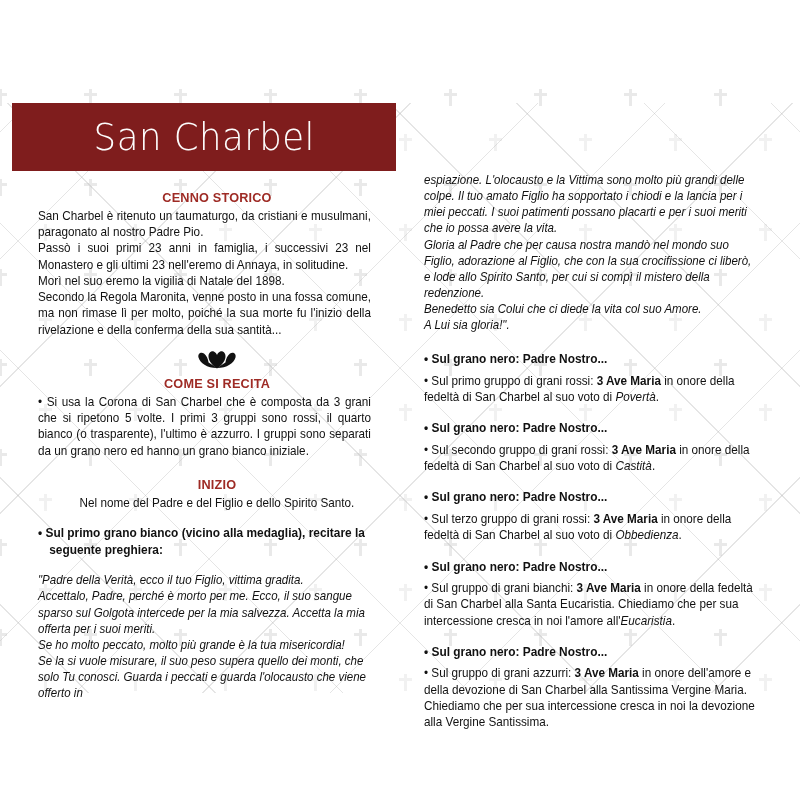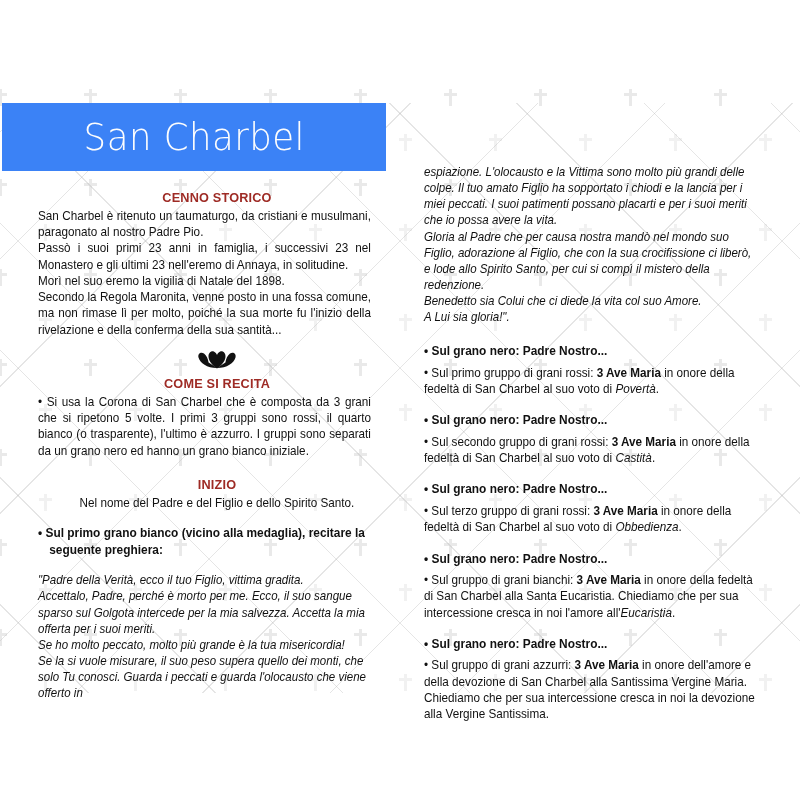--- a/index.html
+++ b/index.html
@@ -65,25 +65,25 @@
   #watermark .cross::before {
     left: 5px; top: 0; width: 3px; height: 17px;
   }
   #watermark .cross::after {
     left: 0; top: 4px; width: 13px; height: 3px;
   }
 
   
   #title-band {
     position: absolute;
-    left: 2px;
+    left: 12px;
     top: 103px;
     width: 384px;
     height: 68px;
-    background: #3b82f6;
+    background: #7f1d1d;
     z-index: 2;
     display: flex;
     align-items: center;
     justify-content: center;
   }
   #title-band .title-text {
     color: #fdfdfd;
     font-size: 37px;
     font-weight: 300;
     letter-spacing: 0.5px;
@@ -98,21 +98,21 @@
     top: 0;
     z-index: 3;
   }
   #col-left {
     left: 38px;
     top: 190px;
     width: 358px;
   }
   #col-right {
     left: 424px;
-    top: 164px;
+    top: 172px;
     width: 362px;
   }
 
   
   .section-heading {
     color: #9e2b25;
     font-size: 13.5px;
     font-weight: bold;
     text-align: center;
     letter-spacing: 0.2px;

